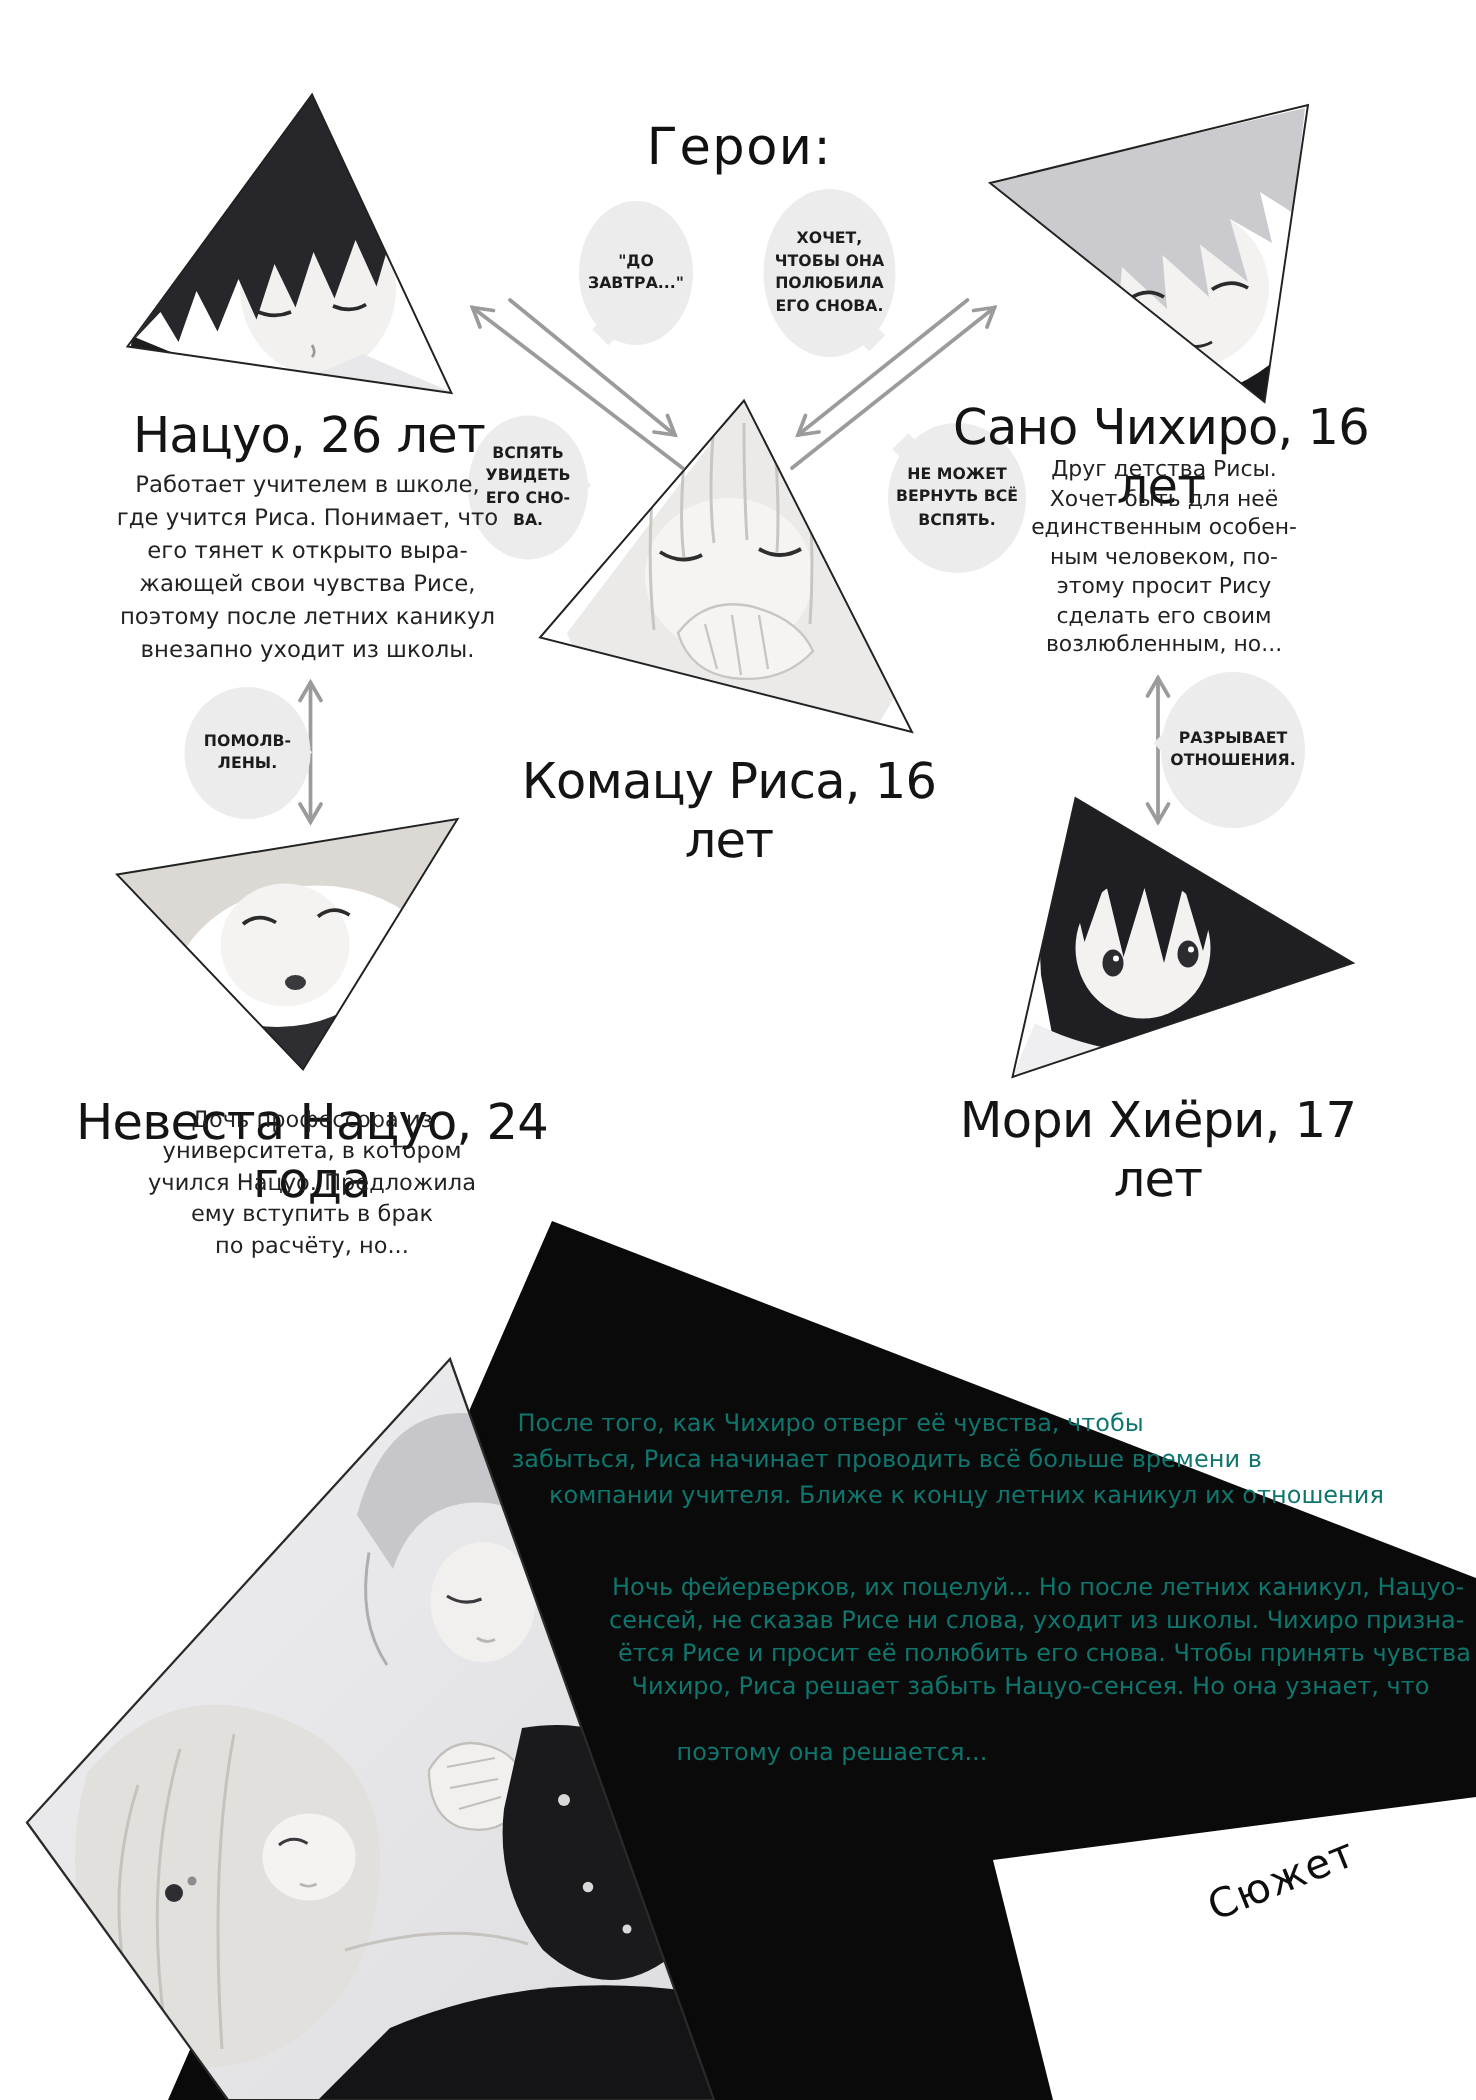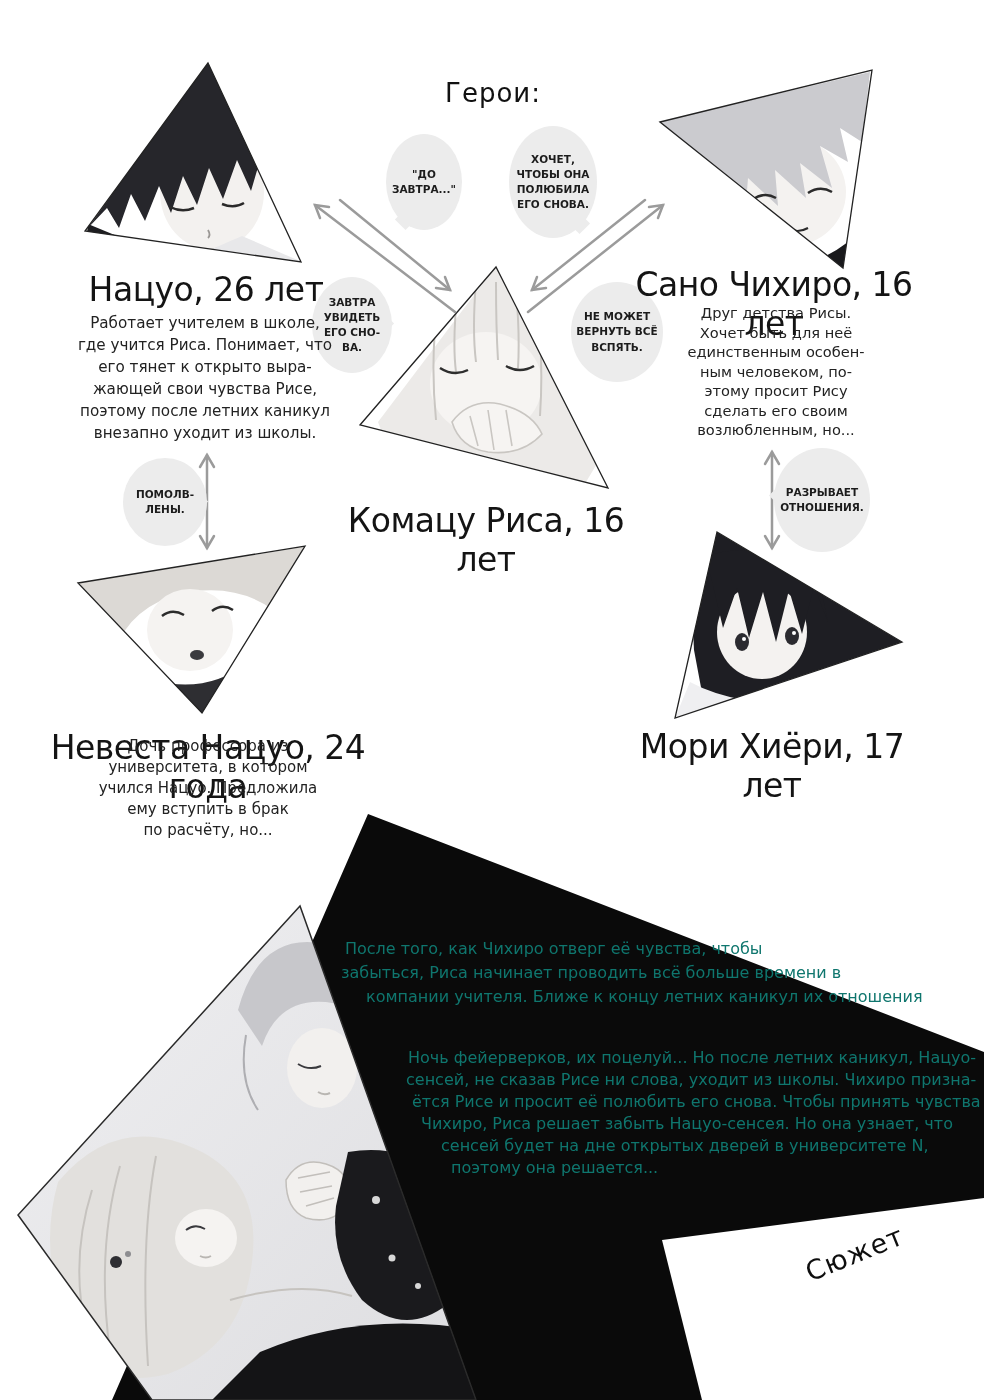--- a/index.html
+++ b/index.html
@@ -5,21 +5,21 @@
   html,body{margin:0;padding:0;background:#777;}
   .page{
     position:relative;width:984px;height:1400px;margin:0 auto;
     background:#ffffff;overflow:hidden;
     font-family:"DejaVu Sans", sans-serif;color:#1c1c1c;
   }
   .abs{position:absolute;}
   .ml{white-space:pre-line;}
   .title{
     left:393px;top:78px;width:200px;text-align:center;
-    font-size:26px;letter-spacing:1px;color:#111;
+    font-size:34px;letter-spacing:1px;color:#111;
   }
   .char-name{
     text-align:center;font-size:33px;letter-spacing:-0.5px;color:#141414;
   }
   .char-desc{
     text-align:center;color:#222;
   }
   .bubble{
     background:#ececec;border-radius:50%;
     display:flex;align-items:center;justify-content:center;
@@ -223,25 +223,25 @@
   <div class="tail" style="left:598px;top:292px;"></div>
   <div class="tail" style="left:190px;top:494px;"></div>
   <div class="tail" style="left:772px;top:488px;"></div>
 
   <div class="abs bubble ml" style="left:386px;top:134px;width:76px;height:96px;">"ДО
 ЗАВТРА..."</div>
   <div class="abs bubble ml" style="left:509px;top:126px;width:88px;height:112px;">ХОЧЕТ,
 ЧТОБЫ ОНА
 ПОЛЮБИЛА
 ЕГО СНОВА.</div>
-  <div class="abs bubble ml" style="left:312px;top:277px;width:80px;height:96px;">ЗАВТРА
+  <div class="abs bubble ml" style="left:312px;top:277px;width:80px;height:96px;">ВСПЯТЬ
 УВИДЕТЬ
 ЕГО СНО-
 ВА.</div>
-  <div class="abs bubble ml" style="left:571px;top:282px;width:92px;height:100px;">НЕ МОЖЕТ
+  <div class="abs bubble ml" style="left:592px;top:282px;width:92px;height:100px;">НЕ МОЖЕТ
 ВЕРНУТЬ ВСЁ
 ВСПЯТЬ.</div>
   <div class="abs bubble ml" style="left:123px;top:458px;width:84px;height:88px;">ПОМОЛВ-
 ЛЕНЫ.</div>
   <div class="abs bubble ml" style="left:774px;top:448px;width:96px;height:104px;">РАЗРЫВАЕТ
 ОТНОШЕНИЯ.</div>
 
   <div class="abs txt char-name" style="left:66px;top:270px;width:280px;">Нацуо, 26 лет</div>
   <div class="abs txt char-desc ml" style="left:55px;top:312px;width:300px;font-size:15.2px;line-height:22px;">Работает учителем в школе,
 где учится Риса. Понимает, что
@@ -271,18 +271,17 @@
   <div class="abs txt char-name" style="left:622px;top:727px;width:300px;">Мори Хиёри, 17 лет</div>
 
   <div class="plot-line" style="left:345px;top:939px;">После того, как Чихиро отверг её чувства, чтобы</div>
   <div class="plot-line" style="left:341px;top:963px;">забыться, Риса начинает проводить всё больше времени в</div>
   <div class="plot-line" style="left:366px;top:987px;">компании учителя. Ближе к концу летних каникул их отношения</div>
 
   <div class="plot-line" style="left:408px;top:1048px;">Ночь фейерверков, их поцелуй... Но после летних каникул, Нацуо-</div>
   <div class="plot-line" style="left:406px;top:1070px;">сенсей, не сказав Рисе ни слова, уходит из школы. Чихиро призна-</div>
   <div class="plot-line" style="left:412px;top:1092px;">ётся Рисе и просит её полюбить его снова. Чтобы принять чувства</div>
   <div class="plot-line" style="left:421px;top:1114px;">Чихиро, Риса решает забыть Нацуо-сенсея. Но она узнает, что</div>
-  <div class="plot-line" style="left:441px;top:1136px;">сенсей будет на дне открытых дверей в университете N,</div>
   <div class="plot-line" style="left:451px;top:1158px;">поэтому она решается...</div>
 
   <div class="plot-label">Сюжет</div>
 
 </div>
 
 </body></html>

